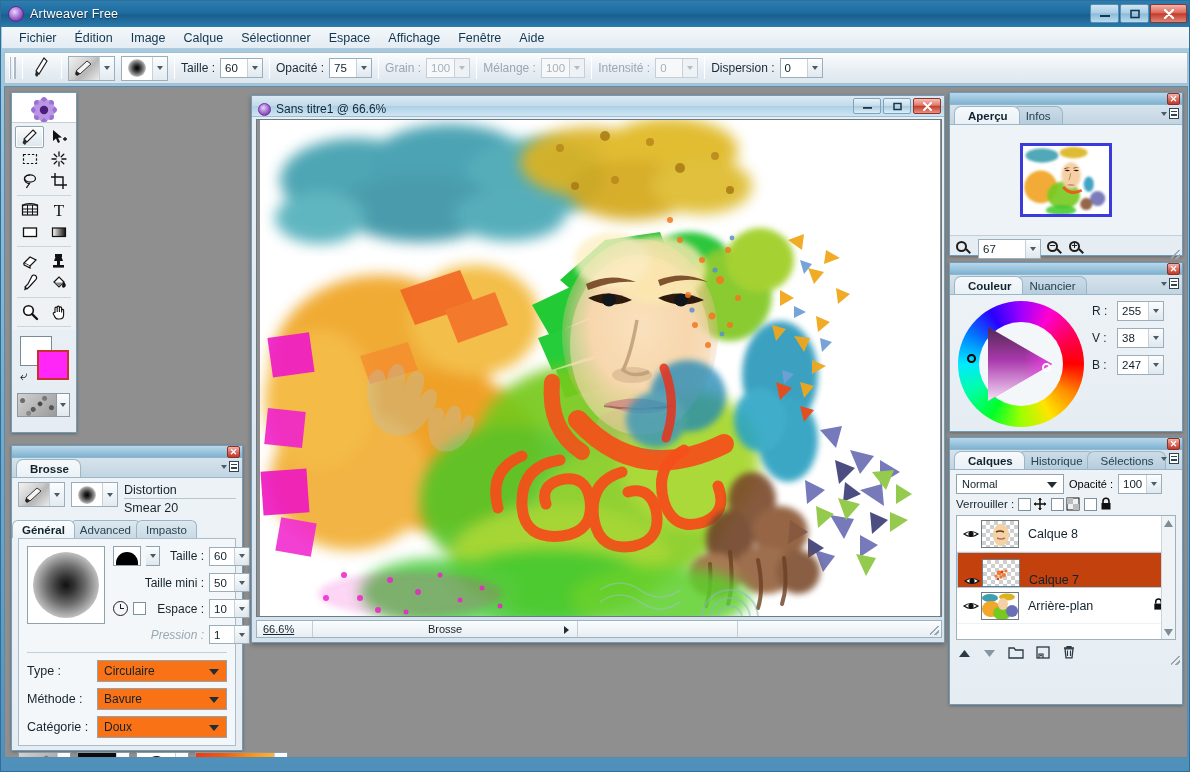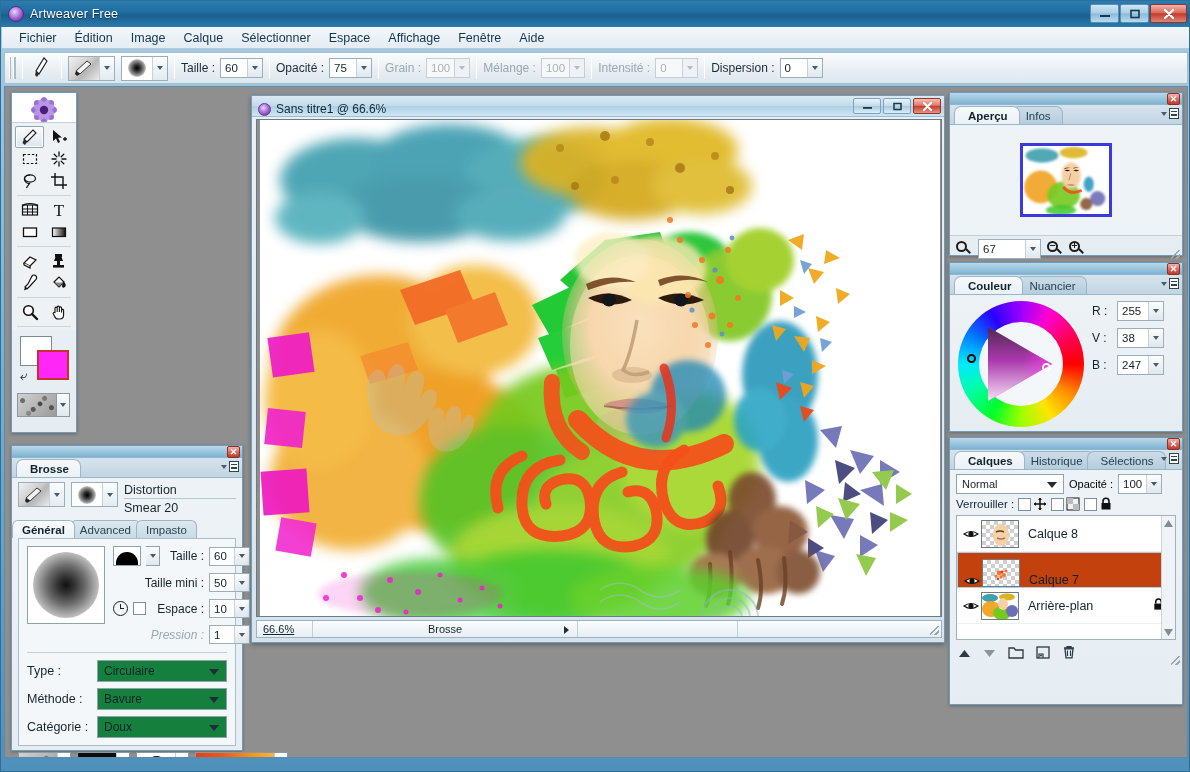--- a/index.html
+++ b/index.html
@@ -272,21 +272,21 @@
     display:flex; align-items:center; justify-content:center;
   }
   .clock-ico { width:15px;height:15px;border:1.5px solid #1e1e1e;border-radius:50%;position:relative; }
   .clock-ico::before{content:"";position:absolute;left:5.5px;top:2px;width:1.4px;height:5px;background:#1e1e1e;}
   .clock-ico::after{content:"";position:absolute;left:6px;top:6px;width:4px;height:1.4px;background:#1e1e1e;}
   .chk { width:13px;height:13px;border:1px solid #7e909c;background:#fff; }
   .bp-divider { height:1px; background:#c2cfd8; margin:8px 0 7px 0; }
   .sel-row { display:flex; align-items:center; margin-bottom:6px; }
   .sel-row .lbl { width:70px; font-size:12.5px; color:#16242d; }
   .combo {
-    flex:1; height:22px; border:1px solid #8fa2ae; background:#15803d;
+    flex:1; height:22px; border:1px solid #8fa2ae; background:#f97316;
     display:flex; align-items:center; padding-left:6px; position:relative;
     font-size:12px; color:#13222b;
   }
   .combo .dn {
     position:absolute; right:7px; top:8px;
     width:0;height:0;border-left:5px solid transparent;border-right:5px solid transparent;border-top:6px solid #1f2d36;
   }
   .bp-bottomrow { display:flex; gap:6px; padding:6px; align-items:center; }
   .bsw { height:26px; border:1px solid #8a99a4; display:flex; }
   .bsw .face { width:38px; }

